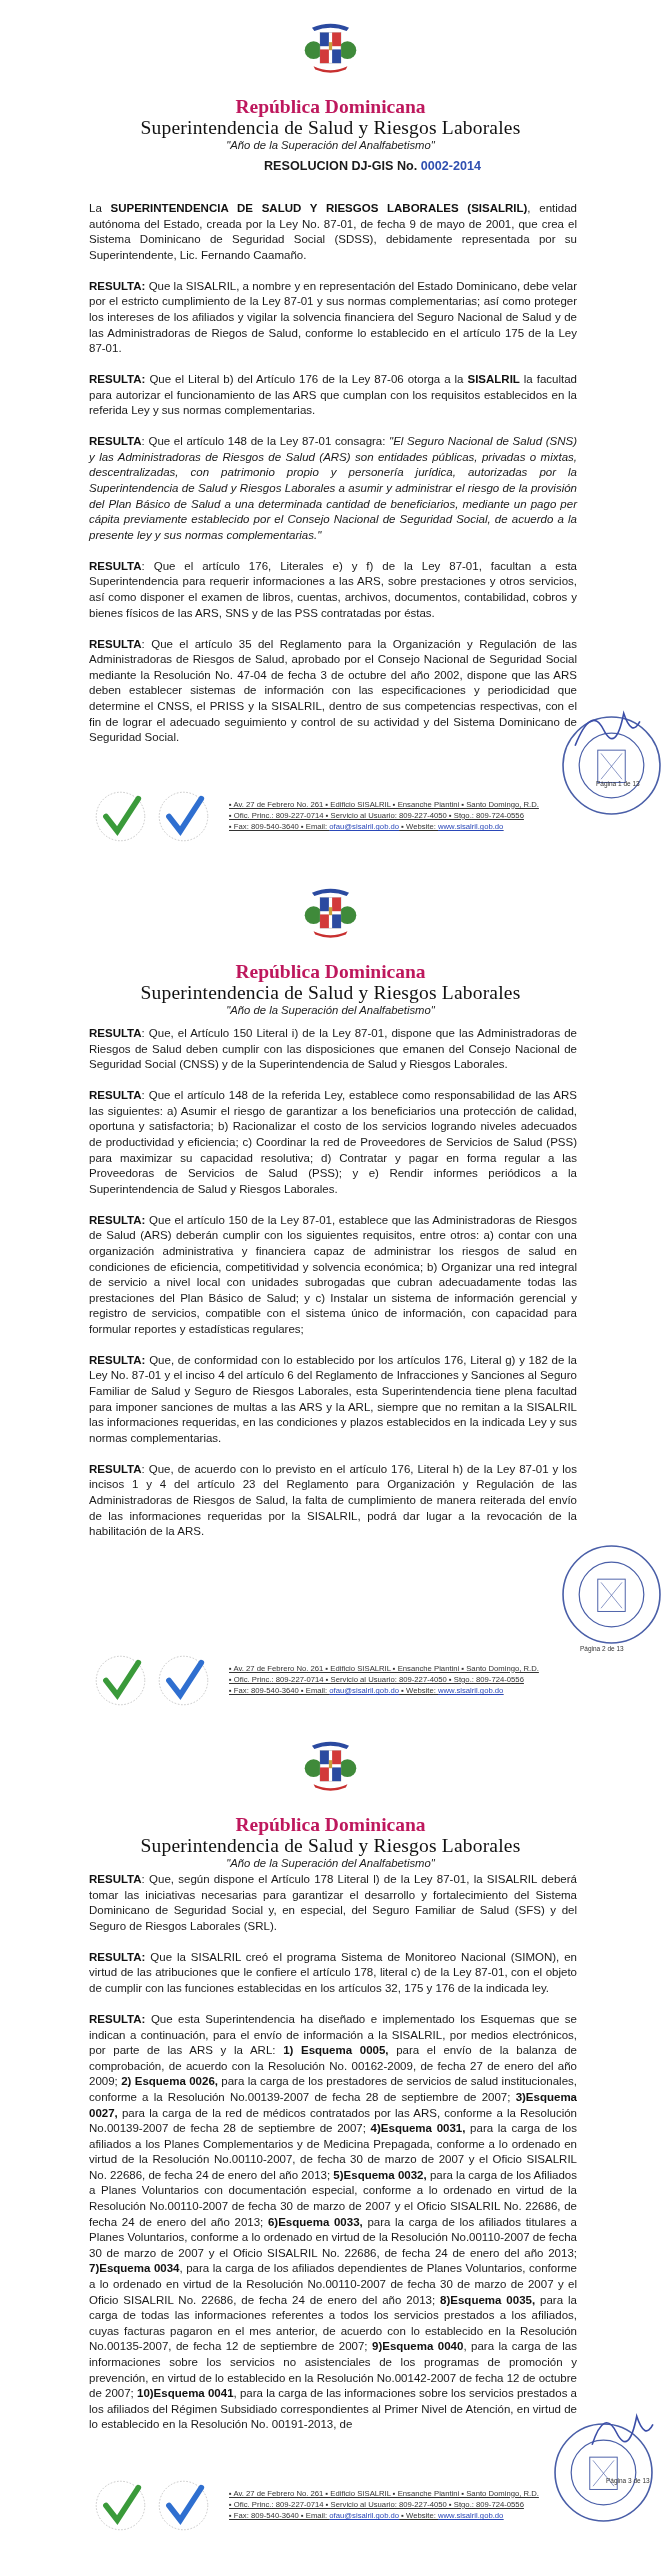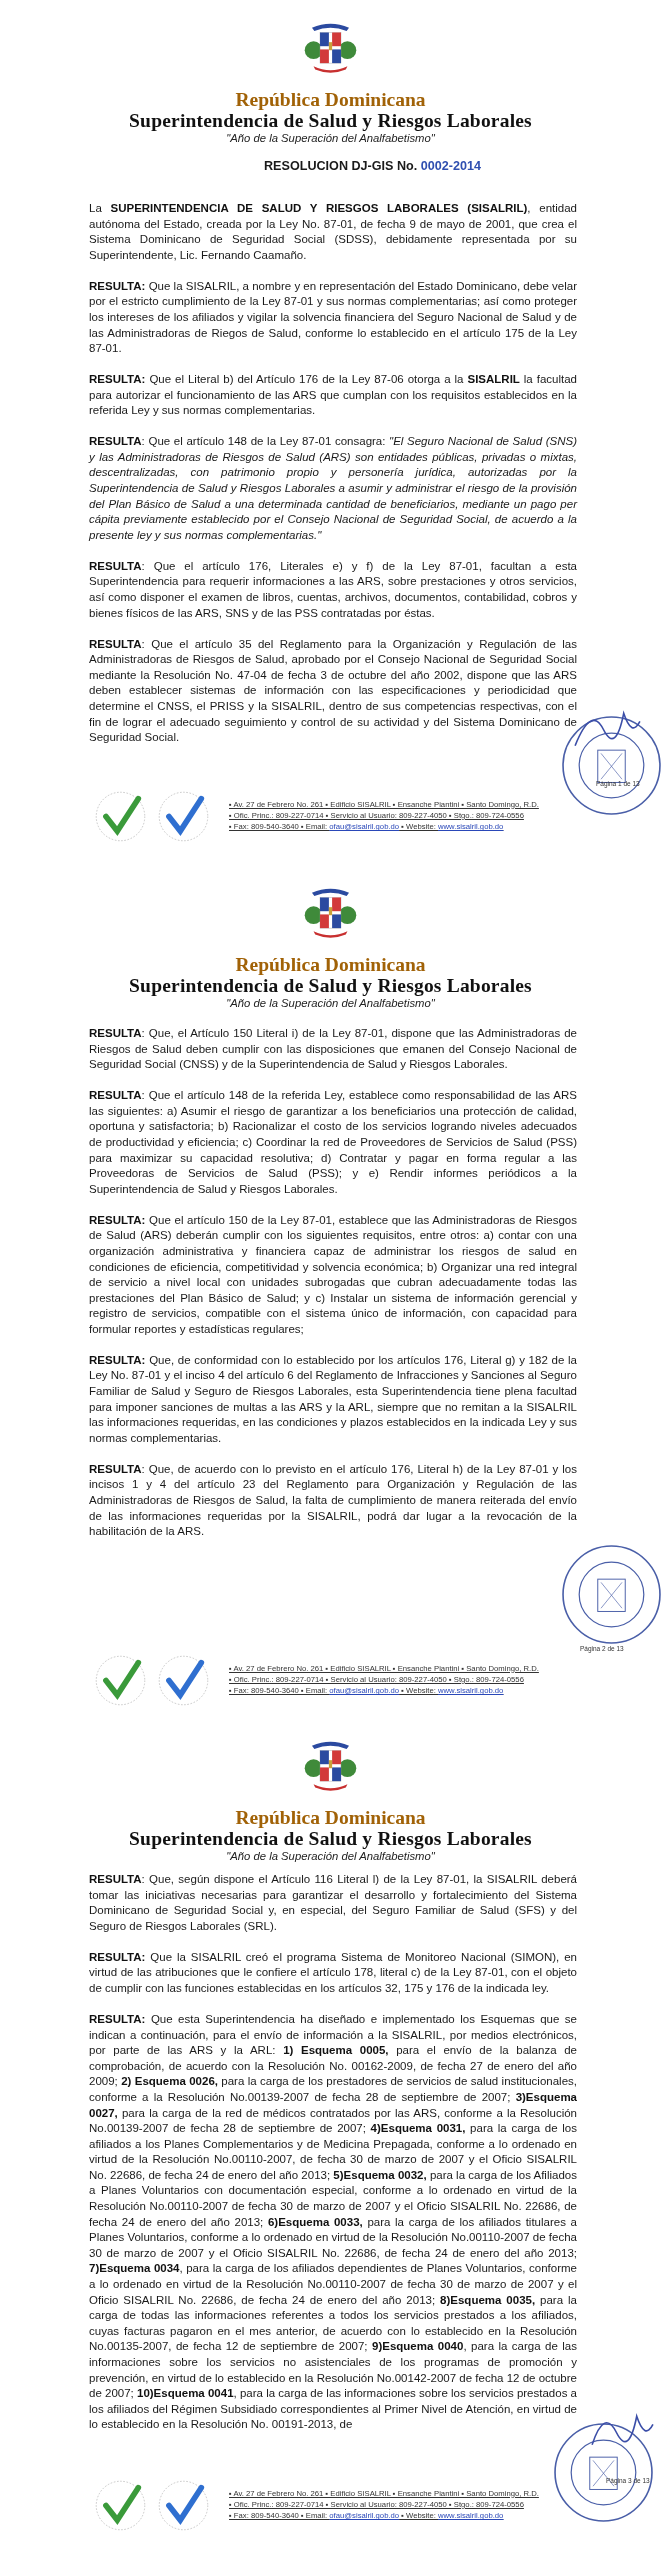--- a/index.html
+++ b/index.html
@@ -5,22 +5,22 @@
   html, body { margin:0; padding:0; background:#ffffff; }
   body { width:661px; height:2576px; position:relative; overflow:hidden;
          font-family:"Liberation Sans", sans-serif; color:#1a1a1a; }
   .page { position:absolute; left:0; width:661px; background:#fff; }
   .p1 { top:0; height:859px; }
   .p2 { top:859px; height:864px; }
   .p3 { top:1723px; height:853px; }
 
   .header { position:absolute; left:0; width:661px; text-align:center; }
   .coat { display:block; margin:0 auto; width:57px; height:58px; }
-  .rep { font-family:"Liberation Serif", serif; font-weight:bold; font-size:19.5px; line-height:21px; margin-top:13px; color:#a16207; }
-  .sup { font-family:"Liberation Serif", serif; font-weight:bold; font-size:19.5px; line-height:21px; color:#111; letter-spacing:0.2px; }
+  .rep { font-family:"Liberation Serif", serif; font-weight:bold; font-size:19.5px; line-height:21px; margin-top:20px; color:#be185d; }
+  .sup { font-family:"Liberation Serif", serif; font-weight:normal; font-size:19.5px; line-height:21px; color:#111; letter-spacing:0.2px; }
   .motto { font-family:"Liberation Sans", sans-serif; font-style:italic; font-size:11.3px; line-height:14.6px; color:#222; }
 
   .title-block { position:absolute; left:0; width:661px; text-align:center; font-weight:bold; font-size:12.6px; line-height:14.6px;margin-left:42px; }
   .title-block .num { color:#2f4fb0; }
   .title-block .sub { color:#2f4fb0; }
 
   .body { position:absolute; left:89px; width:488px; font-size:11.5px; line-height:15.6px; text-align:justify; color:#1a1a1a; }
   .body p { margin:0 0 15.4px 0; }
   .body b { font-weight:bold; color:#111; }
   .body i { font-style:italic; }
@@ -164,21 +164,21 @@
       <rect x="37" y="39" width="11" height="17" fill="#2b4aa0"></rect>
       <rect x="33" y="30" width="4" height="10" fill="#c9a23a"></rect>
       <path d="M14 60 Q35 70 56 60 L54 64 Q35 72 16 64 Z" fill="#c83030"></path>
     </svg>
     <div class="rep">República Dominicana</div>
     <div class="sup">Superintendencia de Salud y Riesgos Laborales</div>
     <div class="motto">"Año de la Superación del Analfabetismo"</div>
   </div>
 
   <div class="body" style="top:149px;">
-      <p><b>RESULTA</b><span>: Que, según dispone el Artículo 116 Literal l) de la Ley 87-01, la SISALRIL deberá tomar las iniciativas necesarias para garantizar el desarrollo y fortalecimiento del Sistema Dominicano de Seguridad Social y, en especial, del Seguro Familiar de Salud (SFS) y del Seguro de Riesgos Laborales (SRL).</span></p>
+      <p><b>RESULTA</b><span>: Que, según dispone el Artículo 178 Literal l) de la Ley 87-01, la SISALRIL deberá tomar las iniciativas necesarias para garantizar el desarrollo y fortalecimiento del Sistema Dominicano de Seguridad Social y, en especial, del Seguro Familiar de Salud (SFS) y del Seguro de Riesgos Laborales (SRL).</span></p>
       <p><b>RESULTA:</b><span> Que la SISALRIL creó el programa Sistema de Monitoreo Nacional (SIMON), en virtud de las atribuciones que le confiere el artículo 178, literal c) de la Ley 87-01, con el objeto de cumplir con las funciones establecidas en los artículos 32, 175 y 176 de la indicada ley.</span></p>
       <p><b>RESULTA:</b><span> Que esta Superintendencia ha diseñado e implementado los Esquemas que se indican a continuación, para el envío de información a la SISALRIL, por medios electrónicos, por parte de las ARS y la ARL: </span><b>1) Esquema 0005,</b><span> para el envío de la balanza de comprobación, de acuerdo con la Resolución No. 00162-2009, de fecha 27 de enero del año 2009; </span><b>2) Esquema 0026,</b><span> para la carga de los prestadores de servicios de salud institucionales, conforme a la Resolución No.00139-2007 de fecha 28 de septiembre de 2007; </span><b>3)Esquema 0027,</b><span> para la carga de la red de médicos contratados por las ARS, conforme a la Resolución No.00139-2007 de fecha 28 de septiembre de 2007; </span><b>4)Esquema 0031,</b><span> para la carga de los afiliados a los Planes Complementarios y de Medicina Prepagada, conforme a lo ordenado en virtud de la Resolución No.00110-2007, de fecha 30 de marzo de 2007 y el Oficio SISALRIL No. 22686, de fecha 24 de enero del año 2013; </span><b>5)Esquema 0032,</b><span> para la carga de los Afiliados a Planes Voluntarios con documentación especial, conforme a lo ordenado en virtud de la Resolución No.00110-2007 de fecha 30 de marzo de 2007 y el Oficio SISALRIL No. 22686, de fecha 24 de enero del año 2013; </span><b>6)Esquema 0033,</b><span> para la carga de los afiliados titulares a Planes Voluntarios, conforme a lo ordenado en virtud de la Resolución No.00110-2007 de fecha 30 de marzo de 2007 y el Oficio SISALRIL No. 22686, de fecha 24 de enero del año 2013; </span><b>7)Esquema 0034</b><span>, para la carga de los afiliados dependientes de Planes Voluntarios, conforme a lo ordenado en virtud de la Resolución No.00110-2007 de fecha 30 de marzo de 2007 y el Oficio SISALRIL No. 22686, de fecha 24 de enero del año 2013; </span><b>8)Esquema 0035,</b><span> para la carga de todas las informaciones referentes a todos los servicios prestados a los afiliados, cuyas facturas pagaron en el mes anterior, de acuerdo con lo establecido en la Resolución No.00135-2007, de fecha 12 de septiembre de 2007; </span><b>9)Esquema 0040</b><span>, para la carga de las informaciones sobre los servicios no asistenciales de los programas de promoción y prevención, en virtud de lo establecido en la Resolución No.00142-2007 de fecha 12 de octubre de 2007; </span><b>10)Esquema 0041</b><span>, para la carga de las informaciones sobre los servicios prestados a los afiliados del Régimen Subsidiado correspondientes al Primer Nivel de Atención, en virtud de lo establecido en la Resolución No. 00191-2013, de</span></p>
     </div>
 
   <svg class="seal" style="left:551px; top:697px;" viewBox="0 0 130 130">
     <circle cx="65" cy="65" r="60" fill="none" stroke="#4a5fa8" stroke-width="2"></circle>
     <circle cx="65" cy="65" r="40" fill="none" stroke="#4a5fa8" stroke-width="1.5"></circle>
     <rect x="48" y="46" width="34" height="40" fill="none" stroke="#4a5fa8" stroke-width="1.2"></rect>
     <path d="M52 50 L78 82 M78 50 L52 82" stroke="#4a5fa8" stroke-width="0.8"></path>
   </svg>

